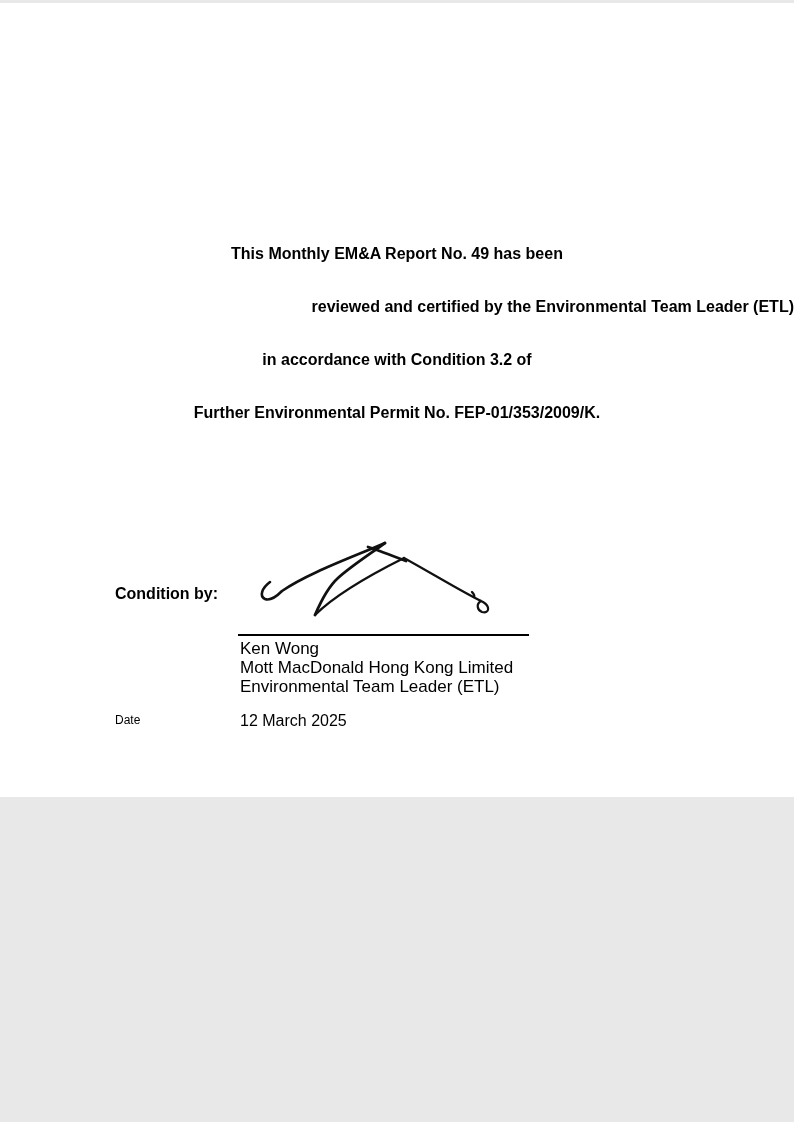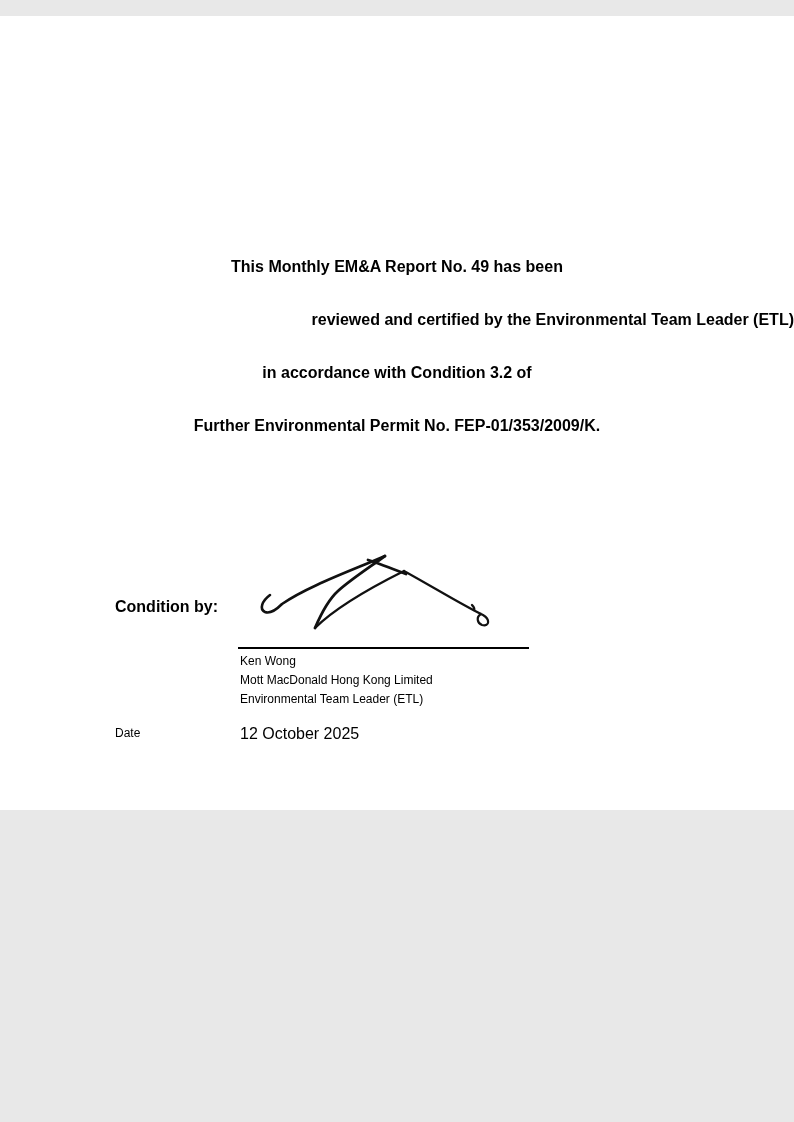--- a/index.html
+++ b/index.html
@@ -4,21 +4,21 @@
 <style>
   html, body {
     margin: 0;
     padding: 0;
     background: #e8e8e8;
   }
   .page {
     position: relative;
     width: 794px;
     height: 794px;
-    margin: 16px auto;
+    margin: 3px auto;
     background: #ffffff;
     font-family: "Liberation Sans", "DejaVu Sans", sans-serif;
     color: #000000;
     overflow: hidden;
   }
   .stmt-line {
     position: absolute;
     left: 0;
     width: 794px;
     text-align: center;
@@ -52,21 +52,21 @@
     left: 238px;
     top: 631px;
     width: 291px;
     height: 0;
     border-top: 2px solid #000000;
   }
   .signatory-block {
     position: absolute;
     left: 240px;
     top: 636px;
-    font-size: 12px;
+    font-size: 17px;
     line-height: 19px;
     white-space: nowrap;
   }
   .signatory-block div { height: 19px; }
 
   .date-label {
     position: absolute;
     left: 115px;
     top: 708px;
     font-size: 12px;
@@ -105,15 +105,15 @@
 
   <div class="signature-rule"></div>
 
   <div class="signatory-block">
     <div>Ken Wong</div>
     <div>Mott MacDonald Hong Kong Limited</div>
     <div>Environmental Team Leader (ETL)</div>
   </div>
 
   <div class="date-label">Date</div>
-  <div class="date-value">12 October 2025</div>
+  <div class="date-value">12 March 2025</div>
 
 </div>
 
 </body></html>

